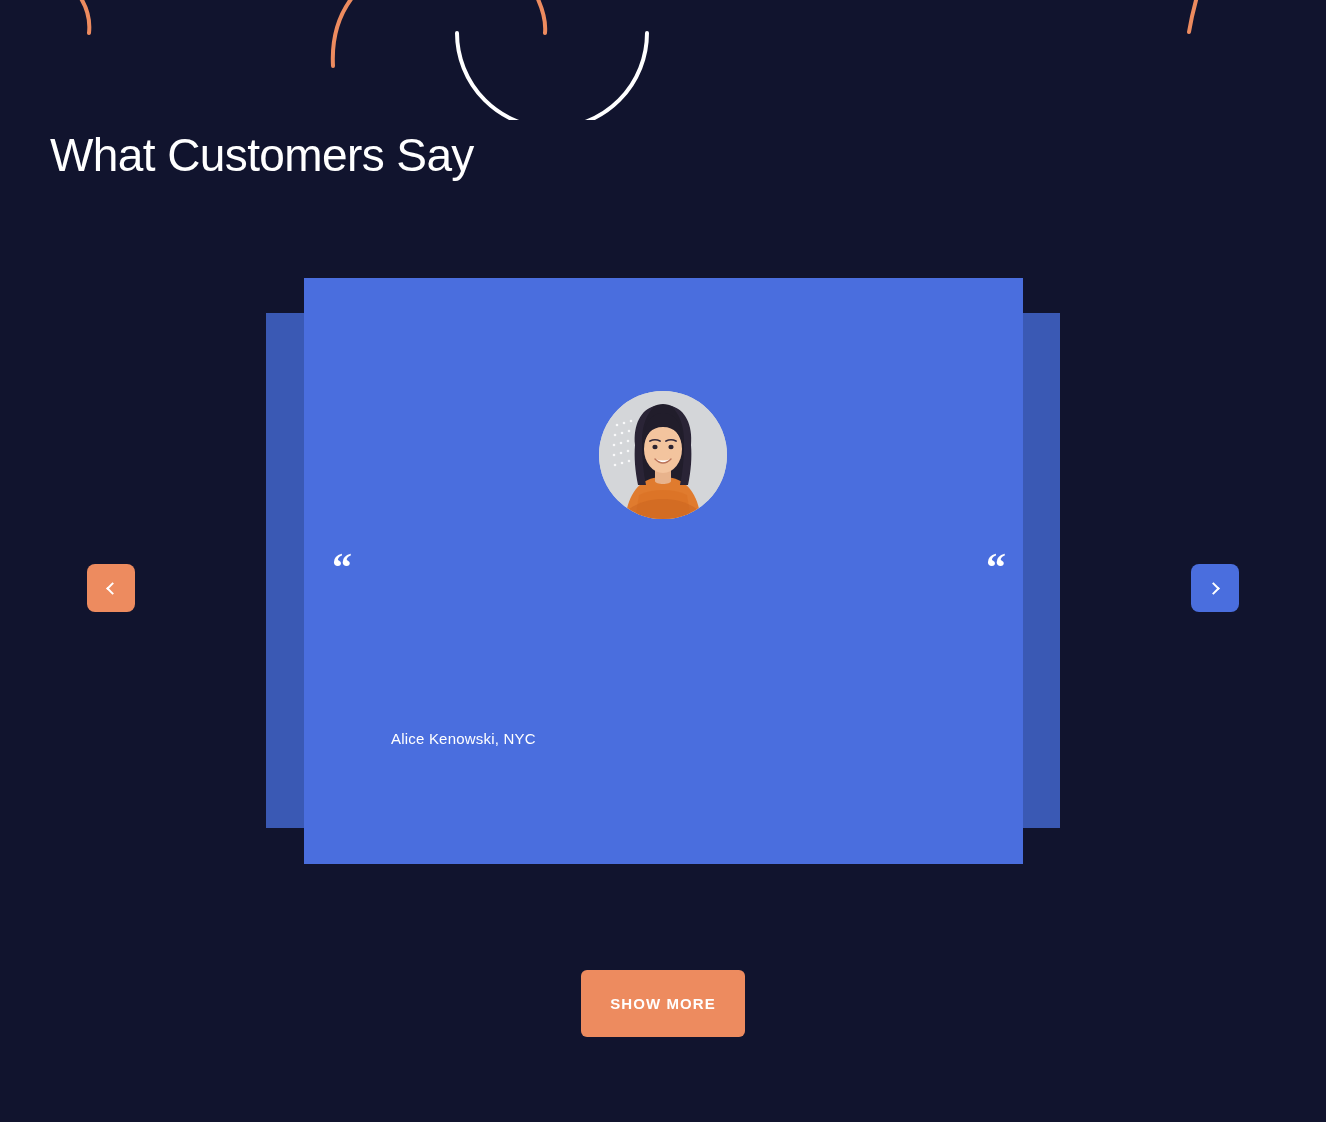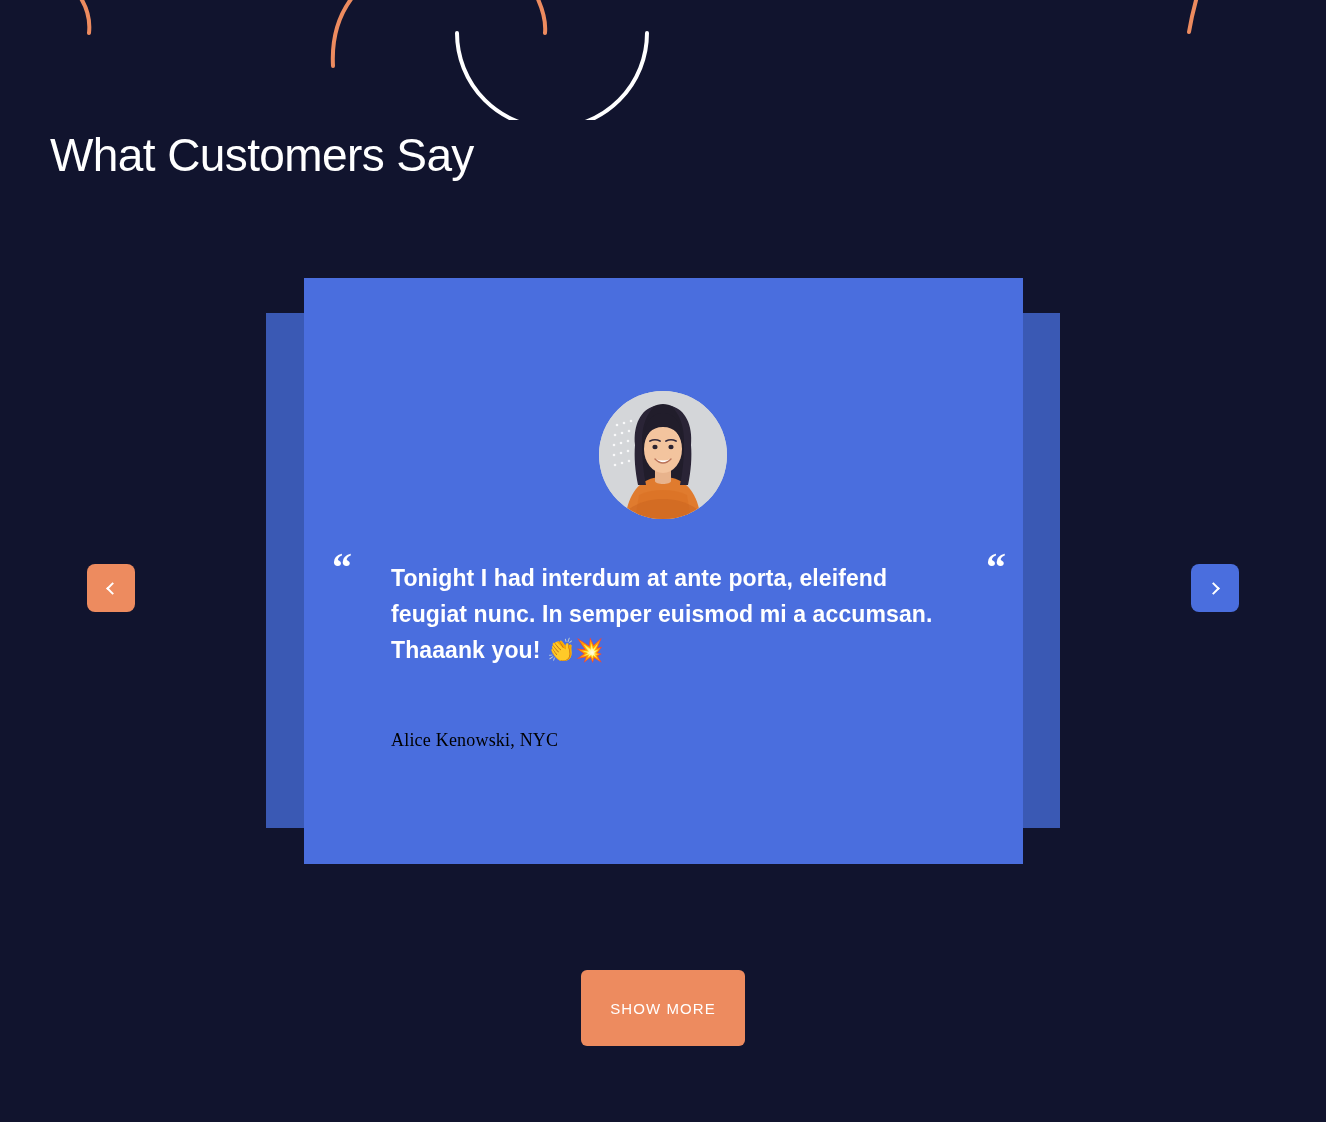--- a/index.html
+++ b/index.html
@@ -98,24 +98,23 @@
     font-weight: bold;
     line-height: 36px;
     color: #ffffff;
     letter-spacing: 0.1px;
   }
 
   .quote-author {
     position: absolute;
     left: 87px;
     top: 452px;
-    font-size: 18px;
-    color: #000000;
+    font-size: 15px;
+    color: #ffffff;
     letter-spacing: 0.2px;
-    font-family: Liberation Serif, serif;
   }
 
   
   .nav-arrow {
     position: absolute;
     width: 48px;
     height: 48px;
     border: none;
     border-radius: 8px;
     cursor: pointer;
@@ -135,28 +134,28 @@
   }
   .chev.left  { transform: rotate(-135deg); margin-left: 3px; }
   .chev.right { transform: rotate(45deg);   margin-right: 3px; }
 
   
   .show-more {
     position: absolute;
     left: 581px;
     top: 970px;
     width: 164px;
-    height: 76px;
+    height: 67px;
     background: #ed8b5f;
     border: none;
     border-radius: 6px;
     color: #ffffff;
     font-family: "Liberation Sans", sans-serif;
     font-size: 15px;
-    font-weight: normal;
+    font-weight: bold;
     letter-spacing: 1.1px;
     cursor: pointer;
   }
 </style>
 </head>
 <body>
 
 <div class="decor-layer">
   <svg width="1326" height="120" viewBox="0 0 1326 120" fill="none">
     <path d="M 68 -18 Q 92 6 89 33" stroke="#ed8b5f" stroke-width="4" fill="none" stroke-linecap="round"></path>
@@ -218,21 +217,20 @@
         <path d="M56 68 Q64 75 72 68 Q64 71 56 68 Z" fill="#ffffff"></path>
         <path d="M56 68 Q64 76 72 68" stroke="#b9735a" stroke-width="1.4" fill="none" stroke-linecap="round"></path>
 
         <path d="M30 118 C42 110 54 108 64 108 C74 108 86 110 98 118 L98 128 L30 128 Z" fill="#c96420" opacity="0.5"></path>
       </svg>
     </div>
 
     <div class="quote-mark open">“</div>
     <div class="quote-mark close">“</div>
 
-    <p class="quote-text">Tonight I had interdum at ante porta, eleifend feugiat nunc. In semper euismod mi a accumsan. Thaaank you! 👏💥</p>
     <p class="quote-author">Alice Kenowski, NYC</p>
   </div>
 
   <button class="nav-arrow prev">
     <span class="chev left"></span>
   </button>
 
   <button class="nav-arrow next">
     <span class="chev right"></span>
   </button>

